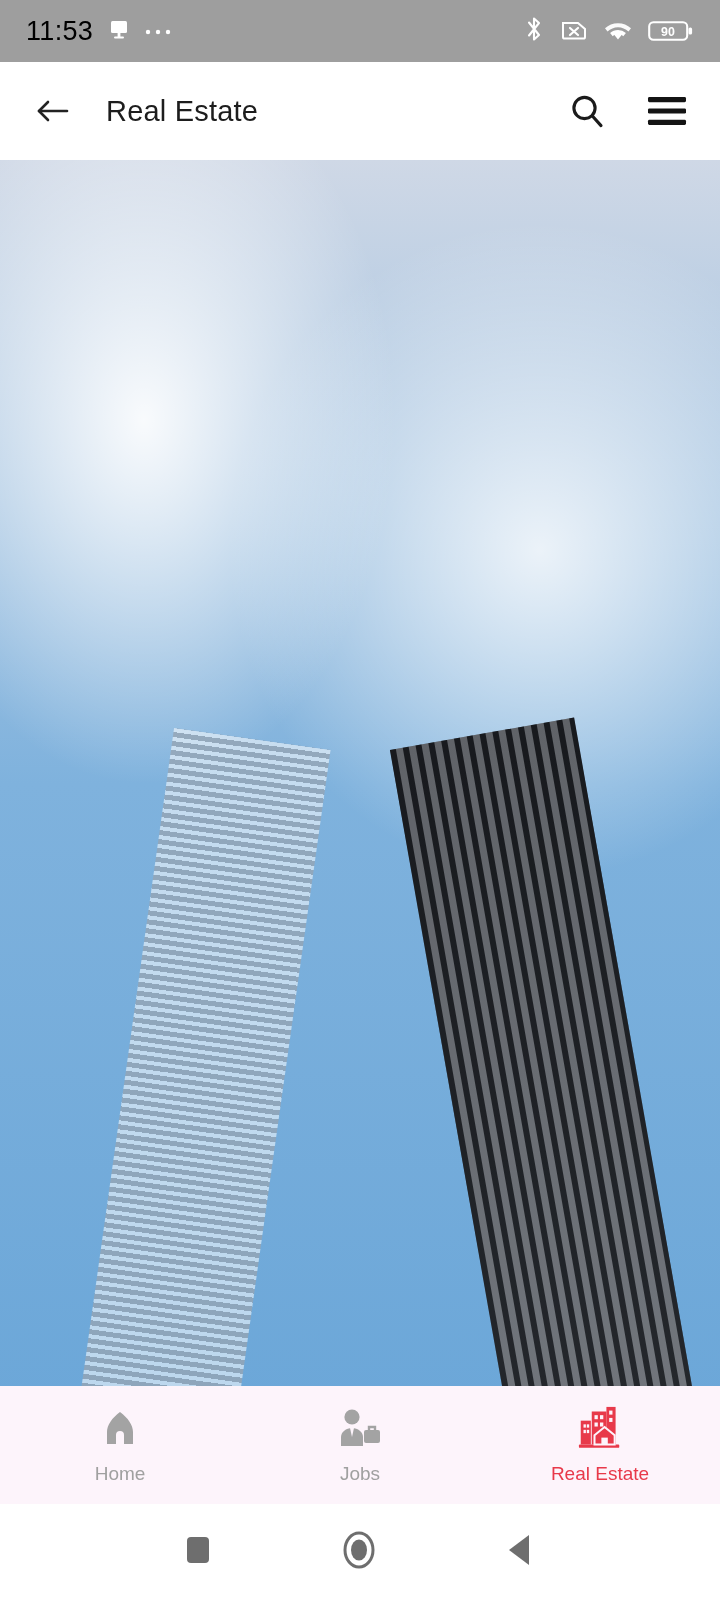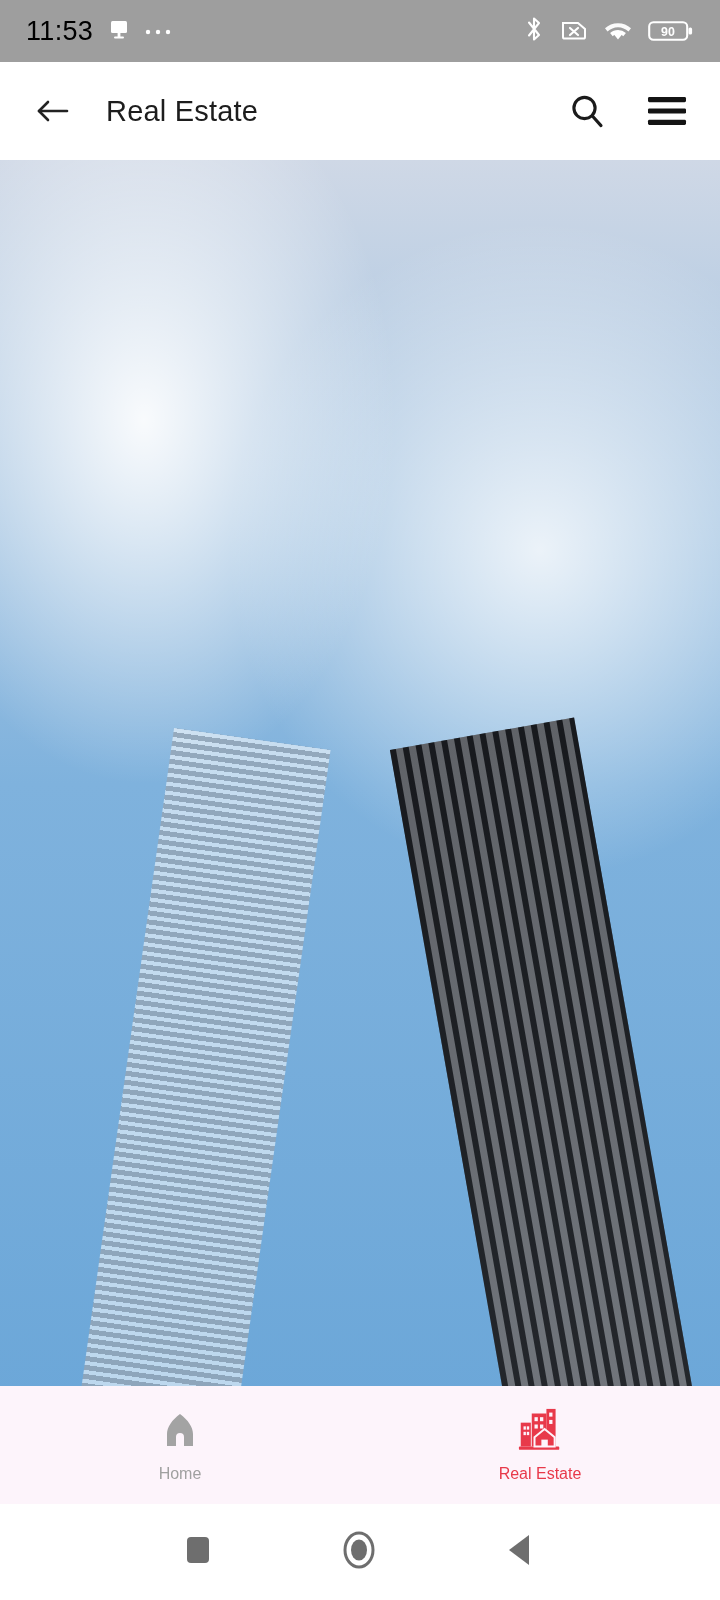--- a/index.html
+++ b/index.html
@@ -61,21 +61,21 @@
   .proj-grid{ display:grid; grid-template-columns:1fr 1fr; gap:22px; padding:12px 20px 0 20px; }
   .proj-card{ background:#fff; border-radius:14px; overflow:hidden; box-shadow:0 2px 7px rgba(60,64,80,.13); }
   .proj-img{ height:200px; width:100%; overflow:hidden; }
 
   
   .bottomnav{
     position:absolute; left:0; right:0; bottom:96px; height:118px;
     background:#fdf4fb; display:flex; align-items:center;
   }
   .nav-item{ flex:1; display:flex; flex-direction:column; align-items:center; justify-content:center; gap:9px; }
-  .nav-label{ font-size:16px; color:#a0a0a0; }
+  .nav-label{ font-size:19px; color:#a0a0a0; }
   .nav-item.active .nav-label{ color:#e8394a; }
 
   
   .androidnav{
     position:absolute; left:0; right:0; bottom:0; height:96px; background:#fff;
     display:flex; align-items:center; justify-content:space-around; padding:0 120px;
   }
 
   
   .ph{ position:absolute; inset:0; }
@@ -435,20 +435,32 @@
     <span>
       <svg width="44" height="44" viewBox="0 0 44 44" fill="#a3a3a3">
         <path d="M22 6 C14 12 9 19 9 26 v12 h9 v-9 a4 4 0 0 1 8 0 v9 h9 V26 C35 19 30 12 22 6 Z"></path>
       </svg>
     </span>
     <span class="nav-label">Home</span>
   </div>
 
 
 
+  <div class="nav-item">
+    <span>
+      <svg width="46" height="44" viewBox="0 0 46 44" fill="#a3a3a3">
+        <circle cx="15" cy="11" r="7.6"></circle>
+        <path d="M4 40 v-9 c0-5 5-9 11-9 s11 4 11 9 v9 Z"></path>
+        <path d="M13 22 l2 9 2-9 Z" fill="#fdf4fb"></path>
+        <rect x="27" y="24" width="16" height="13" rx="2"></rect>
+        <path d="M32 24 v-3 h6 v3" fill="none" stroke="#a3a3a3" stroke-width="2.4"></path>
+      </svg>
+    </span>
+    <span class="nav-label">Jobs</span>
+  </div>
 
   <div class="nav-item active">
     <span>
       <svg width="46" height="44" viewBox="0 0 50 48">
         <g fill="#e8394a">
           <rect x="4" y="16" width="11" height="26"></rect>
           <rect x="16" y="6" width="16" height="36"></rect>
           <rect x="32" y="1" width="10" height="41"></rect>
           <rect x="2" y="42" width="44" height="3.6" rx="1"></rect>
         </g>

